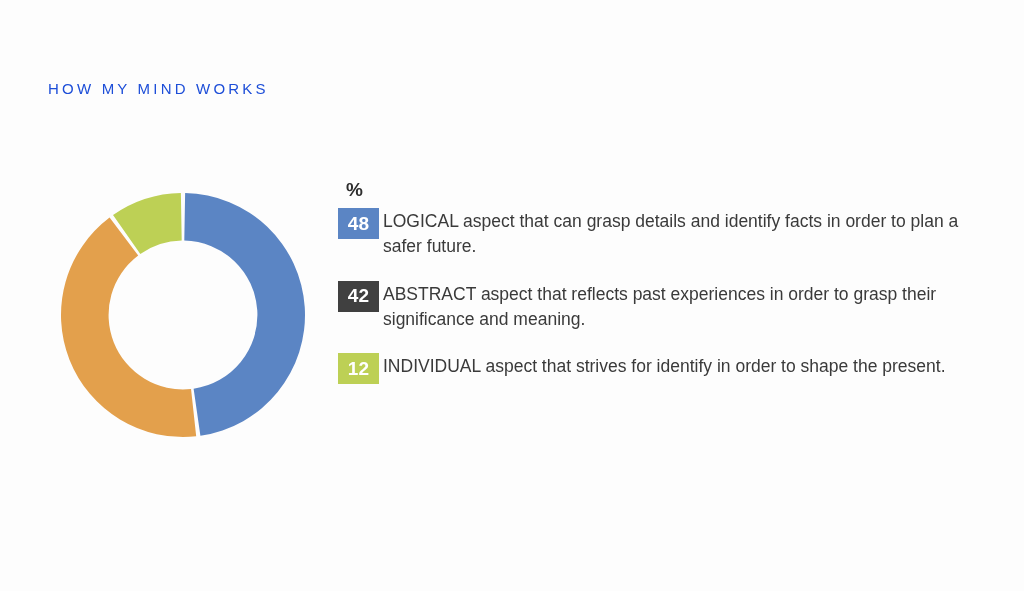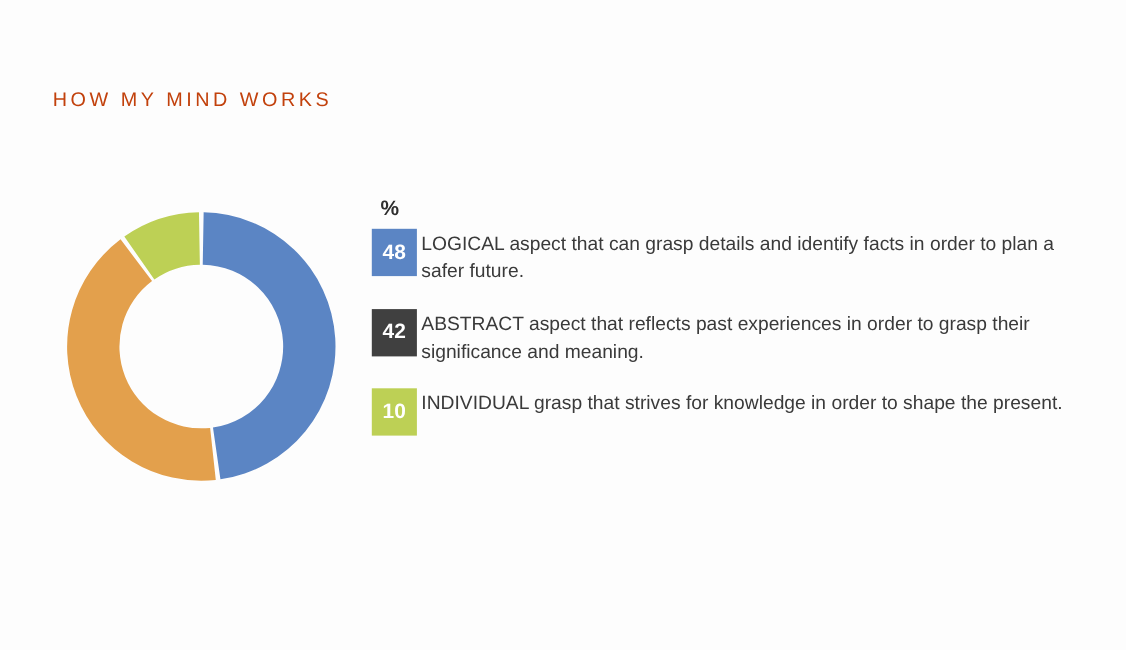--- a/index.html
+++ b/index.html
@@ -19,23 +19,23 @@
     position: absolute;
     inset: 0;
     background: #fdfdfd;
   }
 
   
   #slide-title {
     position: absolute;
     left: 48px;
     top: 80px;
-    font-size: 18px;
+    font-size: 15px;
     letter-spacing: 3.2px;
-    color: #c2410c;
+    color: #1d4ed8;
     font-weight: 400;
     white-space: nowrap;
   }
 
   
   #donut-chart {
     position: absolute;
     left: 58px;
     top: 190px;
     width: 250px;
@@ -63,21 +63,21 @@
     margin-bottom: 9px;
   }
   .legend-row {
     display: flex;
     align-items: flex-start;
     margin-bottom: 22px;
   }
   .legend-badge {
     flex: 0 0 auto;
     width: 41px;
-    height: 43px;
+    height: 31px;
     display: flex;
     align-items: center;
     justify-content: center;
     color: #ffffff;
     font-size: 19px;
     font-weight: bold;
     letter-spacing: 0.3px;
   }
   .legend-text {
     margin-left: 4px;
@@ -110,19 +110,19 @@
     <div id="legend-rows">
         <div class="legend-row">
           <div class="legend-badge" style="background: rgb(91, 133, 196);">48</div>
           <div class="legend-text">LOGICAL aspect that can grasp details and identify facts in order to plan a safer future.</div>
         </div>
         <div class="legend-row">
           <div class="legend-badge" style="background: #404040;">42</div>
           <div class="legend-text">ABSTRACT aspect that reflects past experiences in order to grasp their significance and meaning.</div>
         </div>
         <div class="legend-row">
-          <div class="legend-badge" style="background: rgb(189, 208, 85);">10</div>
-          <div class="legend-text">INDIVIDUAL grasp that strives for knowledge in order to shape the present.</div>
+          <div class="legend-badge" style="background: rgb(189, 208, 85);">12</div>
+          <div class="legend-text">INDIVIDUAL aspect that strives for identify in order to shape the present.</div>
         </div>
       </div>
   </div>
 
 </div>
 
 </body></html>

